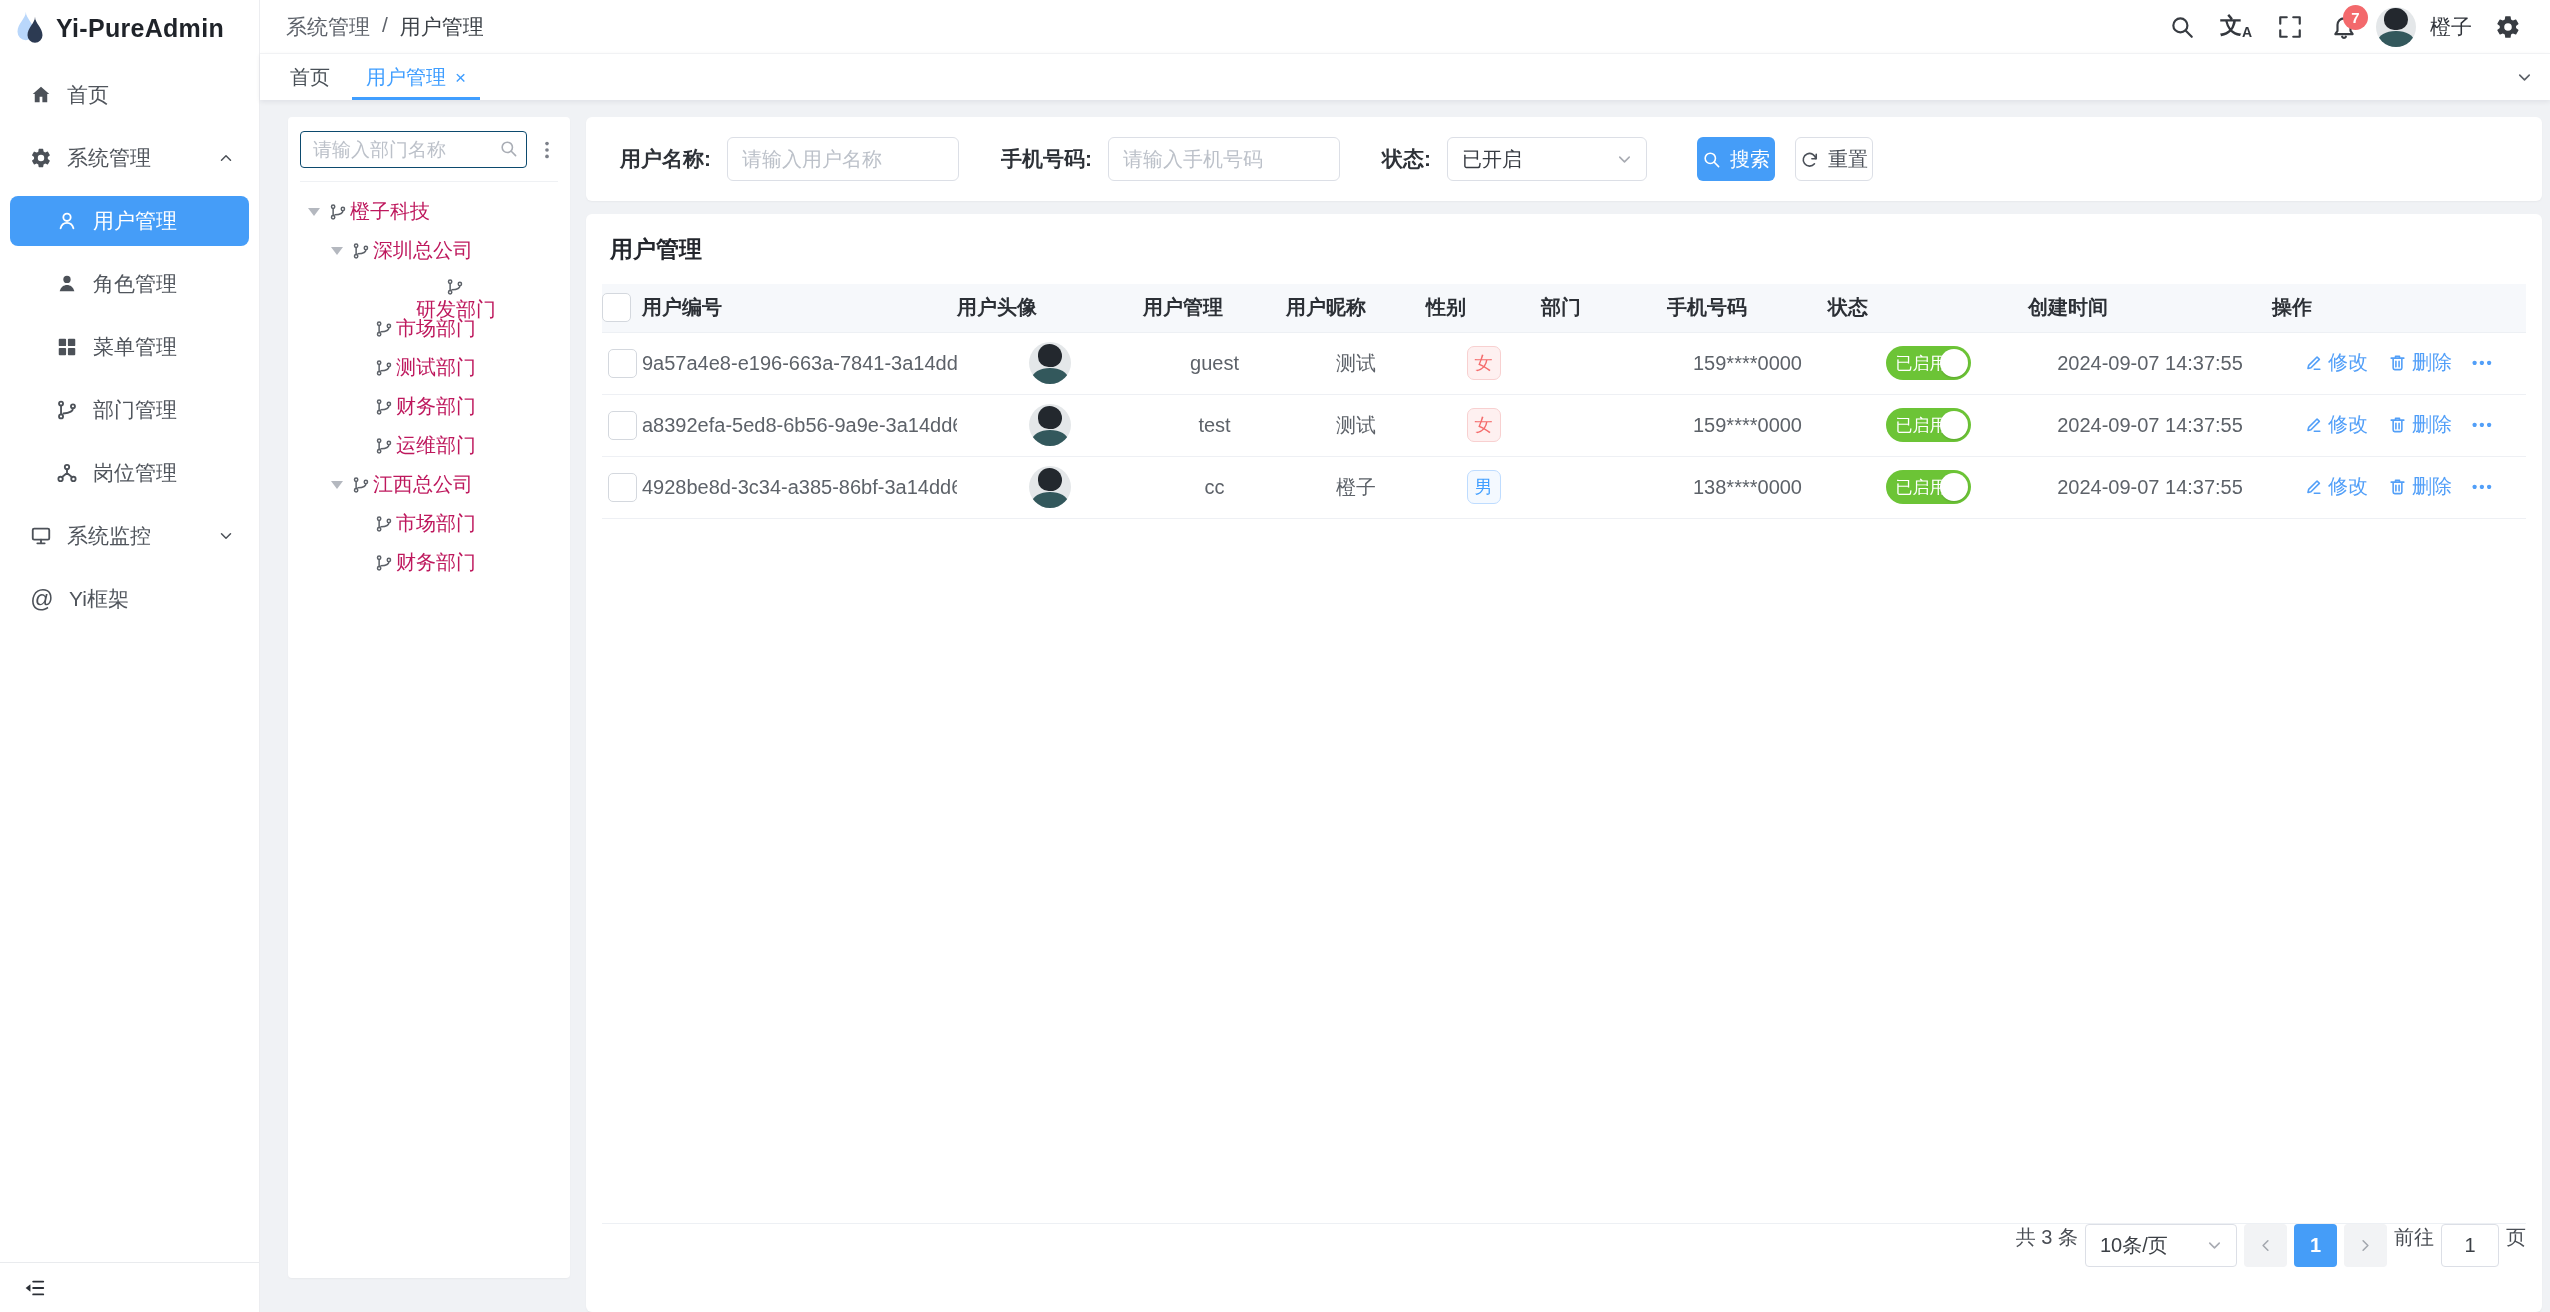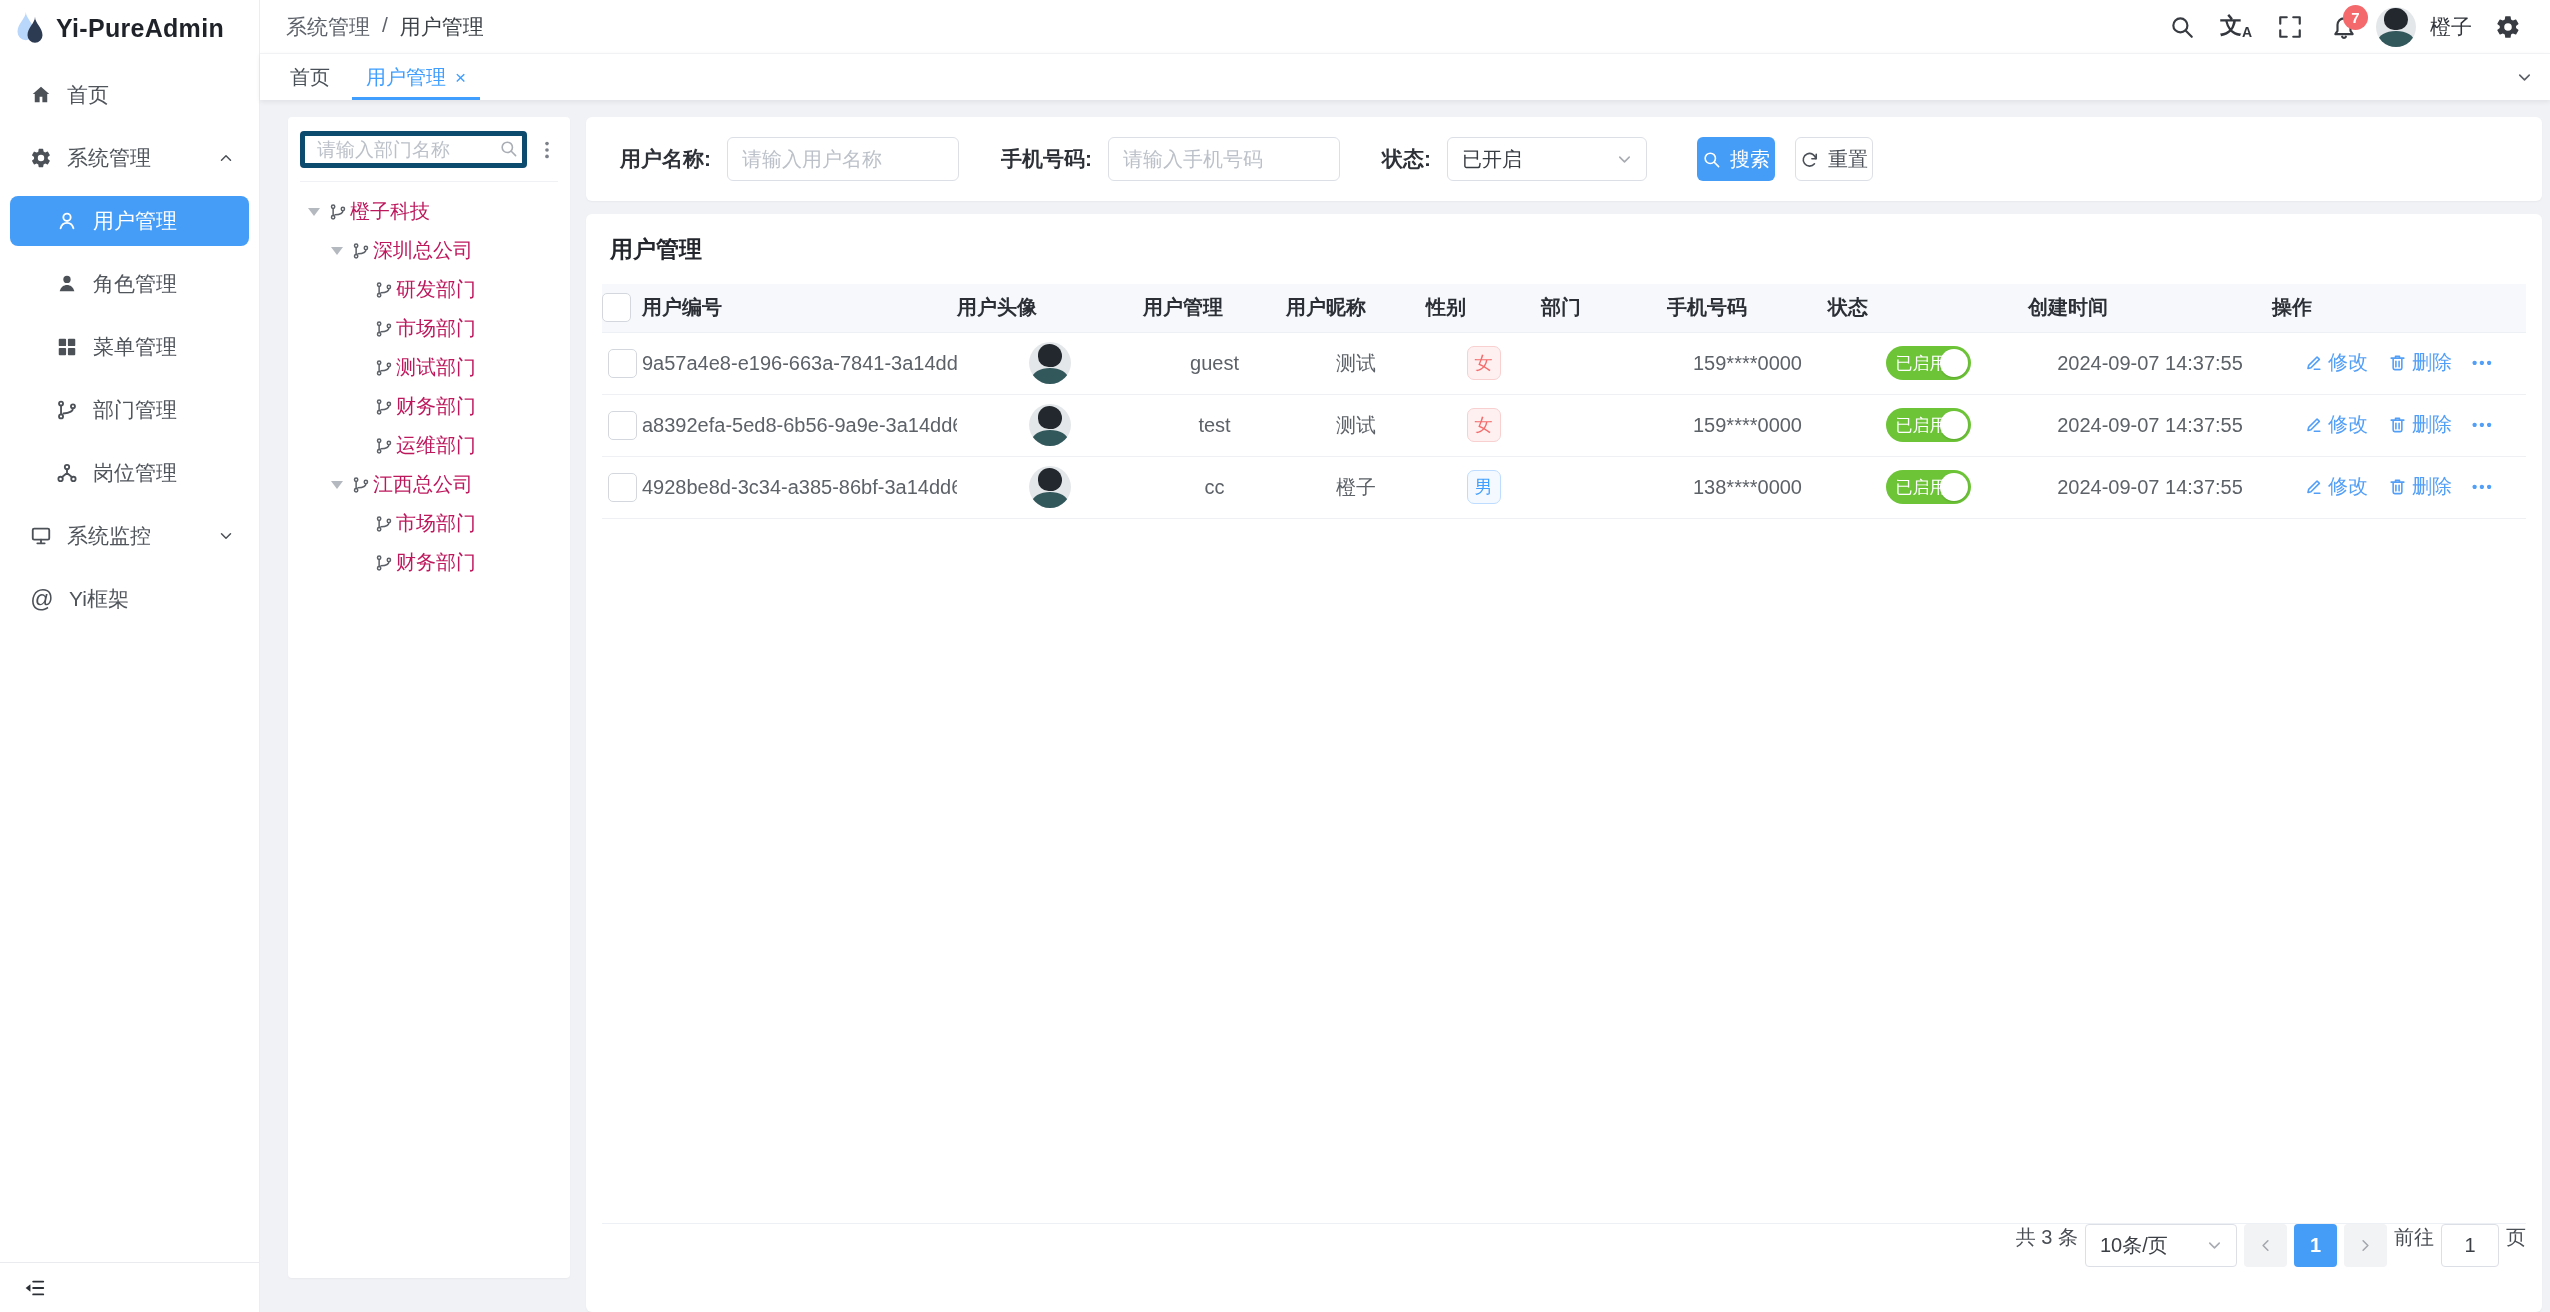--- a/index.html
+++ b/index.html
@@ -45,21 +45,21 @@
   .tab.active::after{content:"";position:absolute;left:4px;right:4px;bottom:0;height:3px;background:#409eff}
   .tab-close{font-size:19px;line-height:1}
   .tab-more{margin-left:auto;width:52px;display:flex;align-items:center;justify-content:center;color:#5b6067;cursor:pointer}
 
   .workspace{flex:1;display:flex;gap:16px;padding:17px 8px 0 28px;min-height:0}
 
   
   .tree-card{width:282px;min-width:282px;height:1161px;background:#fff;border-radius:4px;box-shadow:0 1px 2px rgba(0,0,0,.04);padding:14px 12px 0 12px}
   .tree-search{display:flex;align-items:center;gap:9px;padding-bottom:13px;border-bottom:1px solid #eff1f4;margin-bottom:10px}
   .input-wrap{position:relative;flex:1}
-  .tree-input{width:100%;height:37px;border:5px solid #0c4a6e;border-radius:4px;padding:0 34px 0 12px;font-size:19px;color:#333;outline:none;background:#fff}
+  .tree-input{width:100%;height:37px;border:1px solid #0c4a6e;border-radius:4px;padding:0 34px 0 12px;font-size:19px;color:#333;outline:none;background:#fff}
   .tree-input::placeholder{color:#bcc1c9}
   .input-ic{position:absolute;right:9px;top:8px;color:#a9adb5}
   .kebab{color:#7c8089;cursor:pointer;display:flex}
   .tree-node{height:39px;display:flex;align-items:center;font-size:20px;color:#be185d;cursor:pointer}
   .caret{display:inline-flex;width:21px;justify-content:flex-start;flex:none}
   .caret::before{content:"";border-left:6px solid transparent;border-right:6px solid transparent;border-top:8px solid #b4b8bf}
   .tn-ic{color:#5c6168;margin-right:3px;width:18px;height:18px}
 
   
   .main-col{flex:1;display:flex;flex-direction:column;min-width:0}
@@ -352,21 +352,21 @@
               </svg>
     <span>橙子科技</span>
   </div>
             <div class="tree-node" style="padding-left: 31px;">
     <span class="caret"></span>
     <svg class="ic tn-ic">
                 <use href="#s-branch"></use>
               </svg>
     <span>深圳总公司</span>
   </div>
-            <div class="tree-node" style="padding-left: 54px;">
+            <div class="tree-node" style="padding-left: 54px; flex-direction: column;">
     <span class="caret" style="visibility: hidden;"></span>
     <svg class="ic tn-ic">
                 <use href="#s-branch"></use>
               </svg>
     <span>研发部门</span>
   </div>
             <div class="tree-node" style="padding-left: 54px;">
     <span class="caret" style="visibility: hidden;"></span>
     <svg class="ic tn-ic">
                 <use href="#s-branch"></use>

